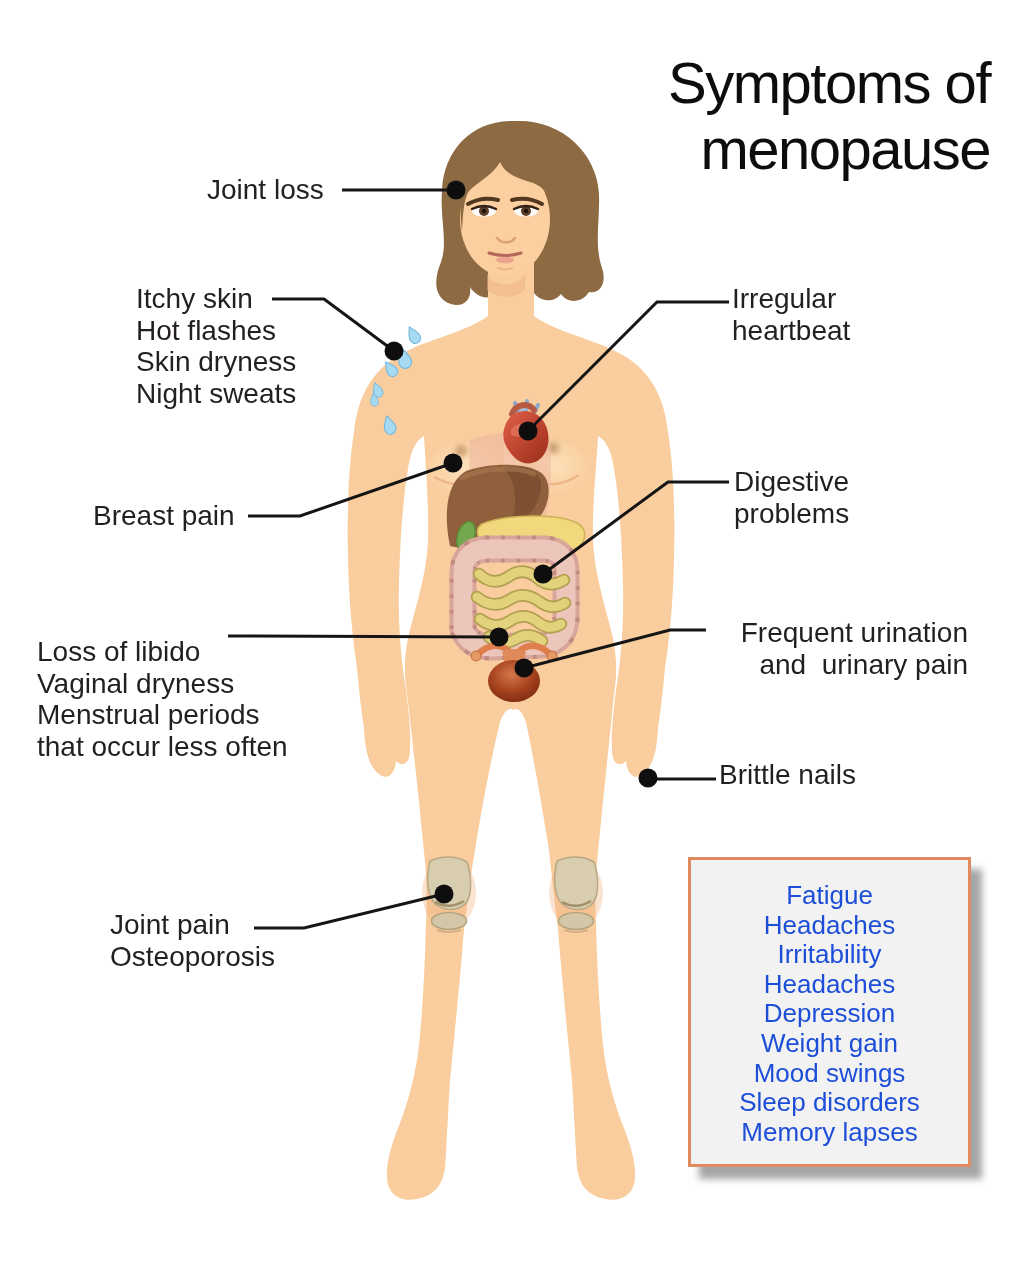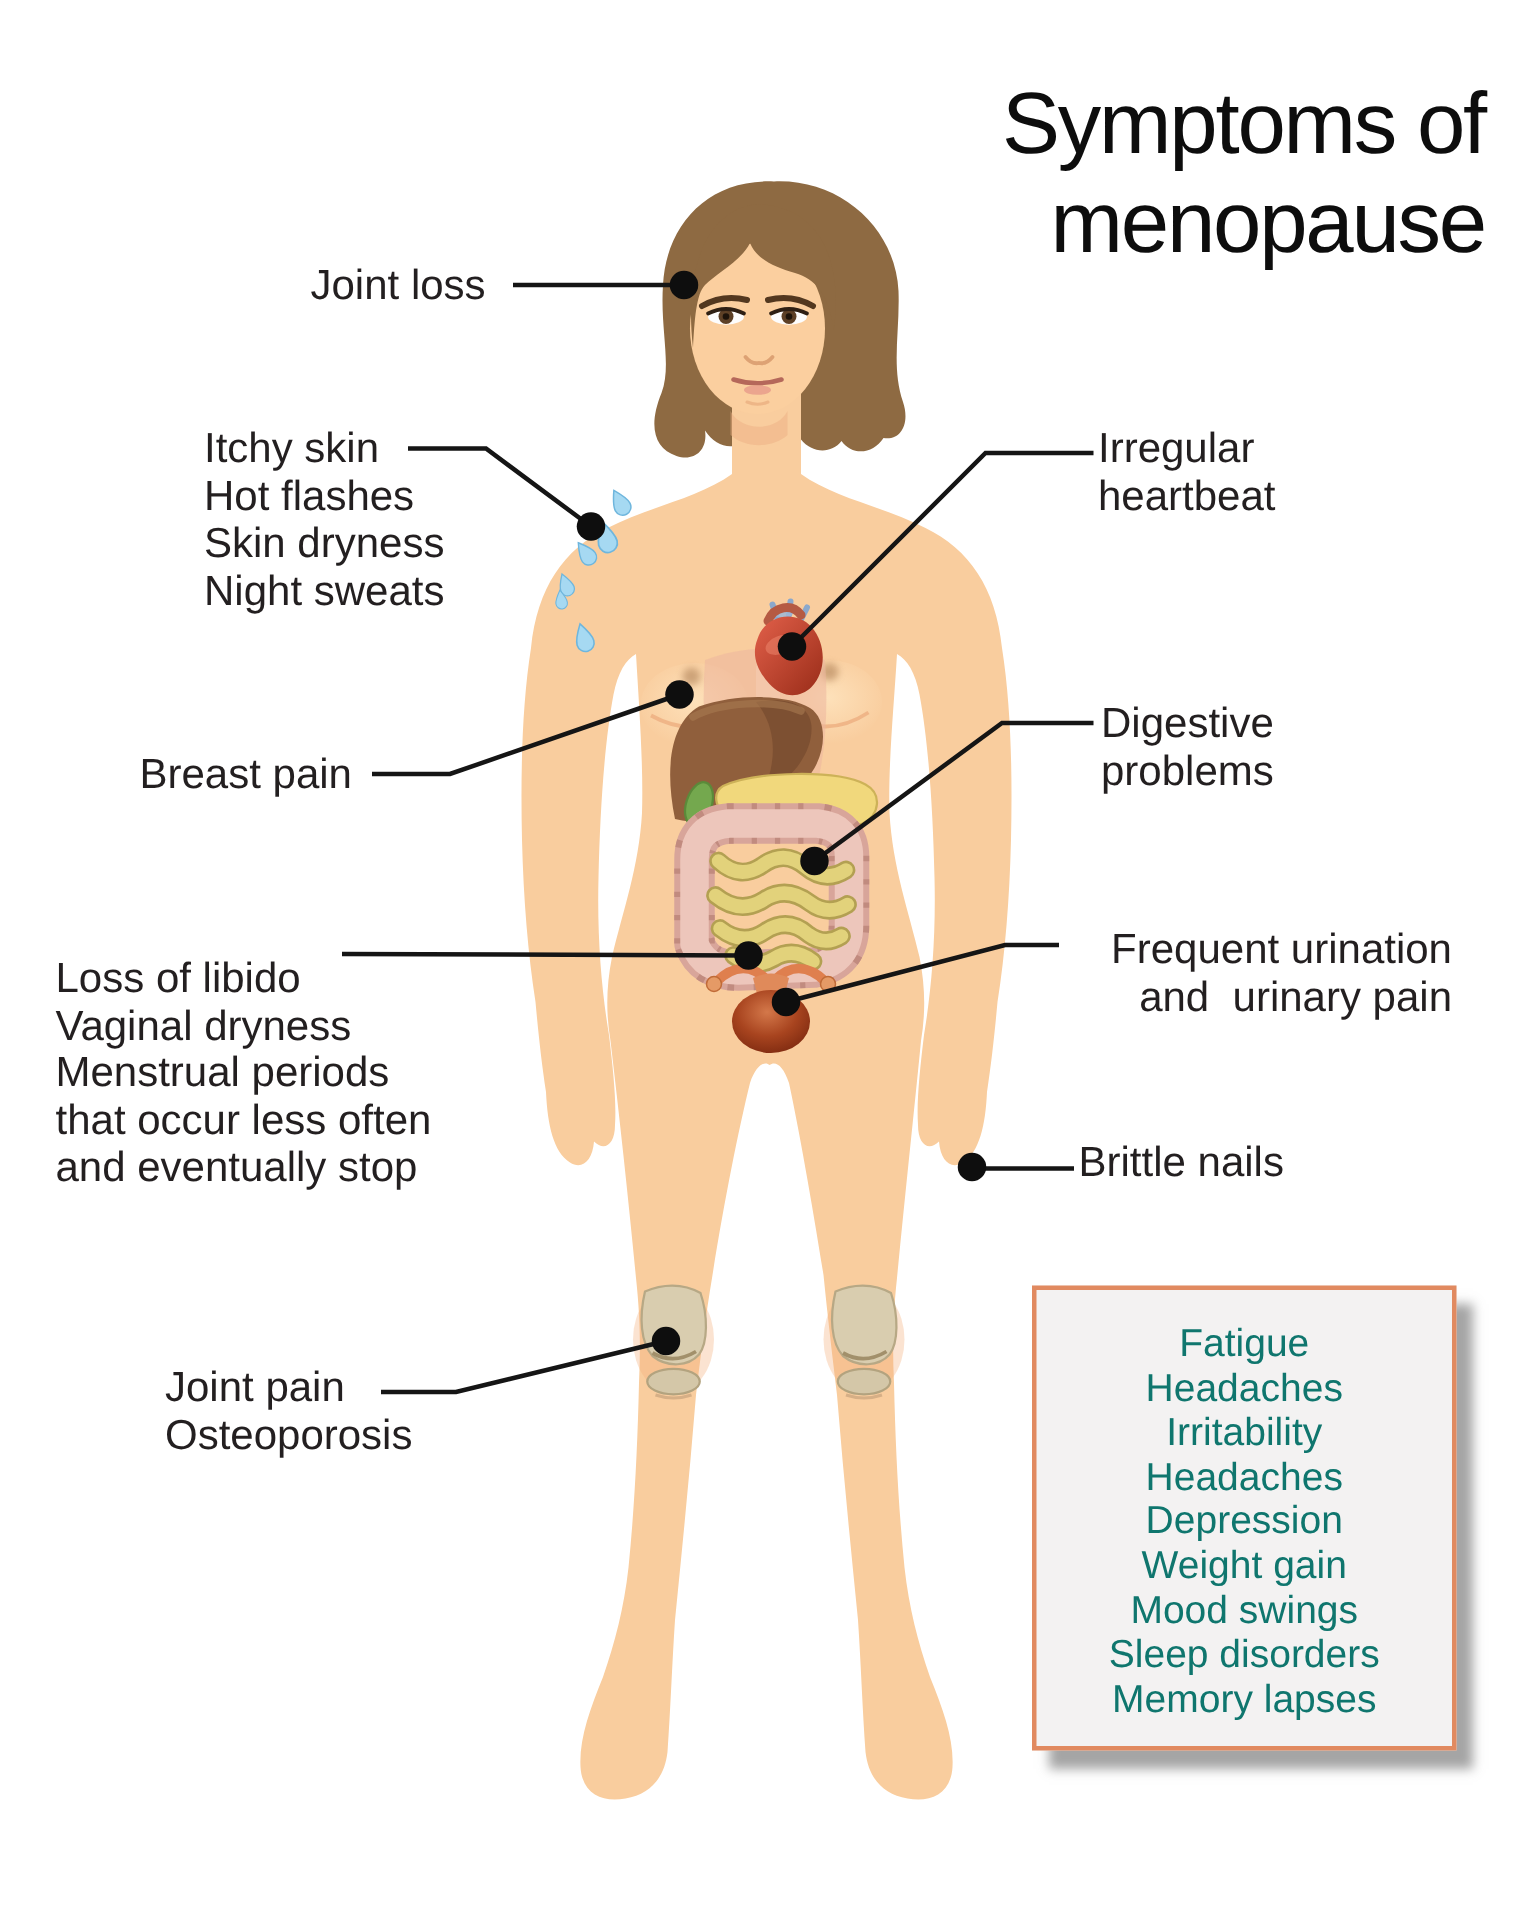--- a/index.html
+++ b/index.html
@@ -15,21 +15,21 @@
   .lbl-breast{left:93px;top:500px;}
   .lbl-libido{left:37px;top:636px;}
   .lbl-joint{left:110px;top:909px;}
   .lbl-heartbeat{left:732px;top:283px;}
   .lbl-digestive{left:734px;top:466px;}
   .lbl-urination{right:56px;top:617px;text-align:right;margin-left:44px;}
   .lbl-brittle{left:719px;top:759px;}
   .symptom-box{position:absolute;left:688px;top:857px;width:283px;height:310px;box-sizing:border-box;
                background:#f3f2f2;border:3px solid #e18a60;padding-top:21px;
                box-shadow:11px 12px 7px rgba(105,105,105,0.6);}
-  .symptom-box div{font-size:26px;line-height:29.6px;text-align:center;color:#0f766e;}
+  .symptom-box div{font-size:26px;line-height:29.6px;text-align:center;color:#1d4ed8;}
 </style>
 </head>
 <body>
 
 <div id="canvas">
 
   <svg id="figure-svg" viewBox="0 0 1024 1277" xmlns="http://www.w3.org/2000/svg">
     <defs>
       <radialGradient id="gBladder" cx="45%" cy="35%" r="70%">
         <stop offset="0%" stop-color="#d4784a"></stop>
@@ -246,21 +246,20 @@
     <div>Night sweats</div>
   </div>
   <div class="lbl lbl-breast">
     <div>Breast pain</div>
   </div>
   <div class="lbl lbl-libido">
     <div>Loss of libido</div>
     <div>Vaginal dryness</div>
     <div>Menstrual periods</div>
     <div>that occur less often</div>
-    <div>and eventually stop</div>
   </div>
   <div class="lbl lbl-joint">
     <div>Joint pain</div>
     <div>Osteoporosis</div>
   </div>
 
   <div class="lbl lbl-heartbeat">
     <div>Irregular</div>
     <div>heartbeat</div>
   </div>

